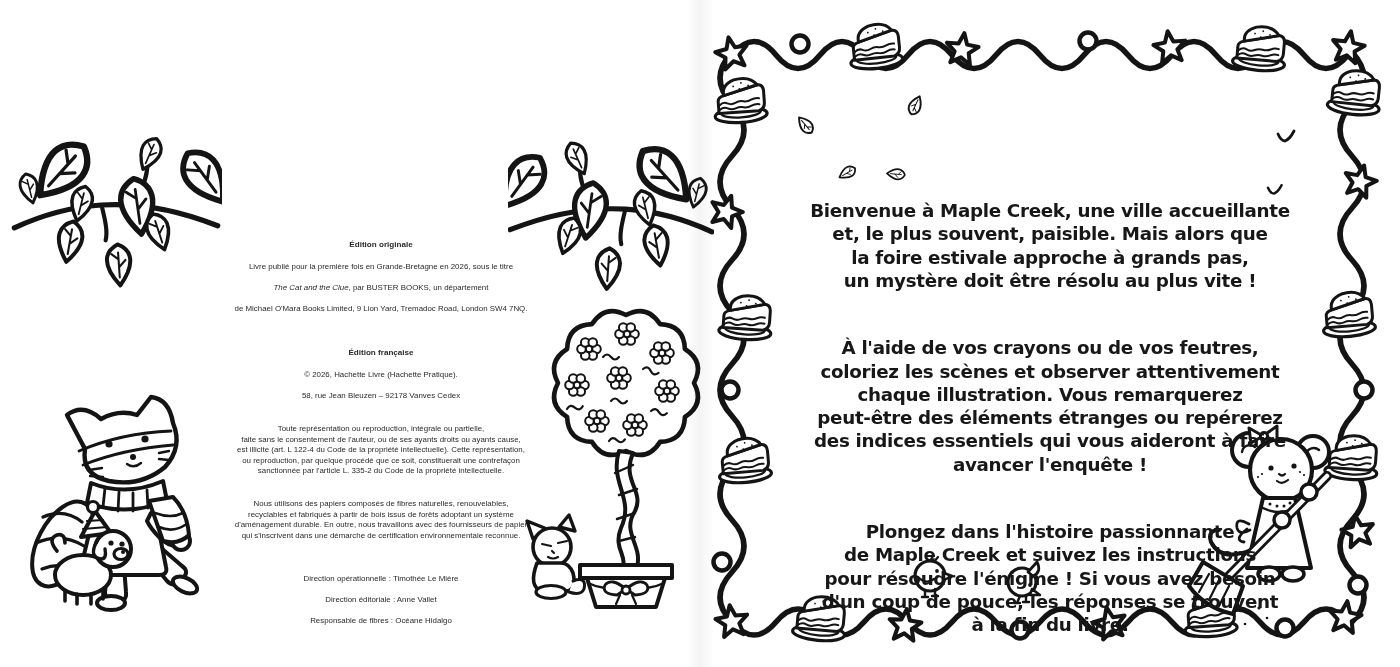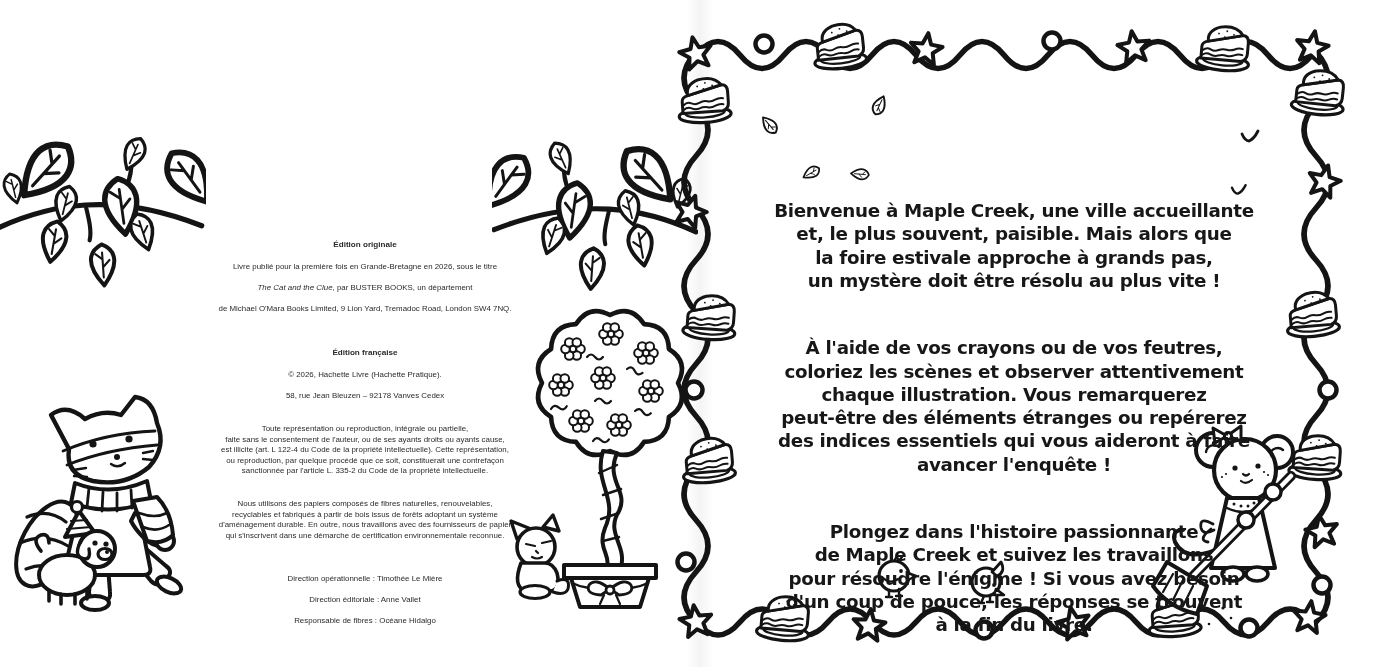--- a/index.html
+++ b/index.html
@@ -1,20 +1,20 @@
 <!DOCTYPE html>
 <html><head>
 <meta charset="utf-8">
 <style>
   html,body{margin:0;padding:0;background:#fff;}
   body{width:1400px;height:667px;font-family:"Liberation Sans",sans-serif;color:#1c1c1c;overflow:hidden;}
   .spread{position:relative;width:1400px;height:667px;background:#ffffff;}
   .page{position:absolute;top:0;width:700px;height:667px;}
-  .page-left{left:0;}
-  .page-right{left:664px;}
+  .page-left{left:16px;}
+  .page-right{left:700px;}
   .gutter{position:absolute;left:686px;top:0;width:28px;height:667px;
     background:linear-gradient(90deg,rgba(0,0,0,0),rgba(0,0,0,0.045) 50%,rgba(0,0,0,0));}
   .illus{position:absolute;}
   
   .o{fill:#ffffff;stroke:#141414;stroke-linejoin:round;stroke-linecap:round;}
   .l{fill:none;stroke:#141414;stroke-linejoin:round;stroke-linecap:round;}
   .f{fill:#141414;stroke:none;}
   
   .colophon{position:absolute;left:176px;top:219px;width:378px;text-align:center;
     font-size:7.9px;line-height:1.33;color:#2a2a2a;white-space:pre-line;}
@@ -313,19 +313,19 @@
 et, le plus souvent, paisible. Mais alors que
 la foire estivale approche à grands pas,
 un mystère doit être résolu au plus vite !</p>
       <p>À l'aide de vos crayons ou de vos feutres,
 coloriez les scènes et observer attentivement
 chaque illustration. Vous remarquerez
 peut-être des éléments étranges ou repérerez
 des indices essentiels qui vous aideront à faire
 avancer l'enquête !</p>
       <p>Plongez dans l'histoire passionnante
-de Maple Creek et suivez les travaillons
+de Maple Creek et suivez les instructions
 pour résoudre l'énigme ! Si vous avez besoin
 d'un coup de pouce, les réponses se trouvent
 à la fin du livre.</p>
     </div>
   </section>
 </div>
 
 </body></html>

